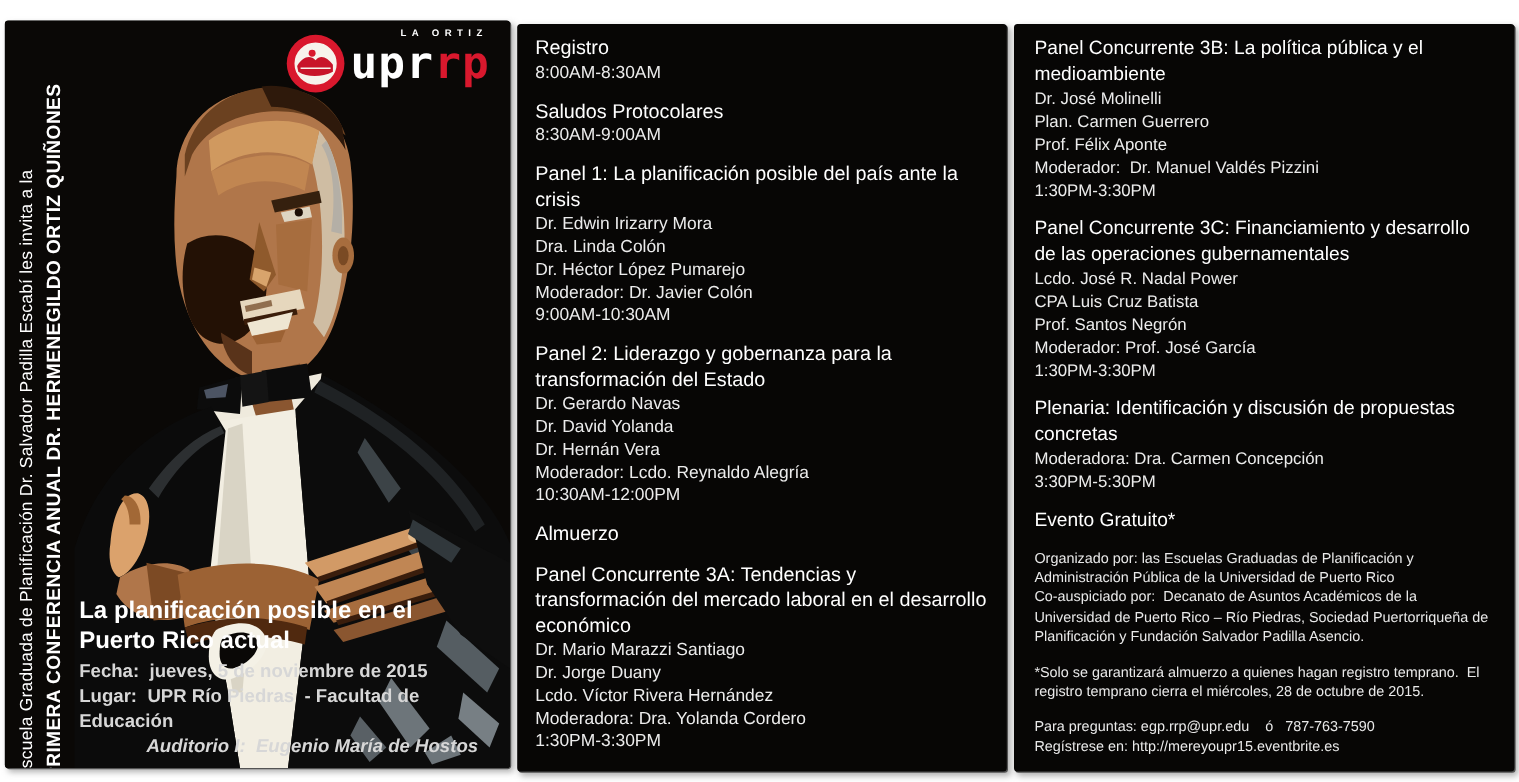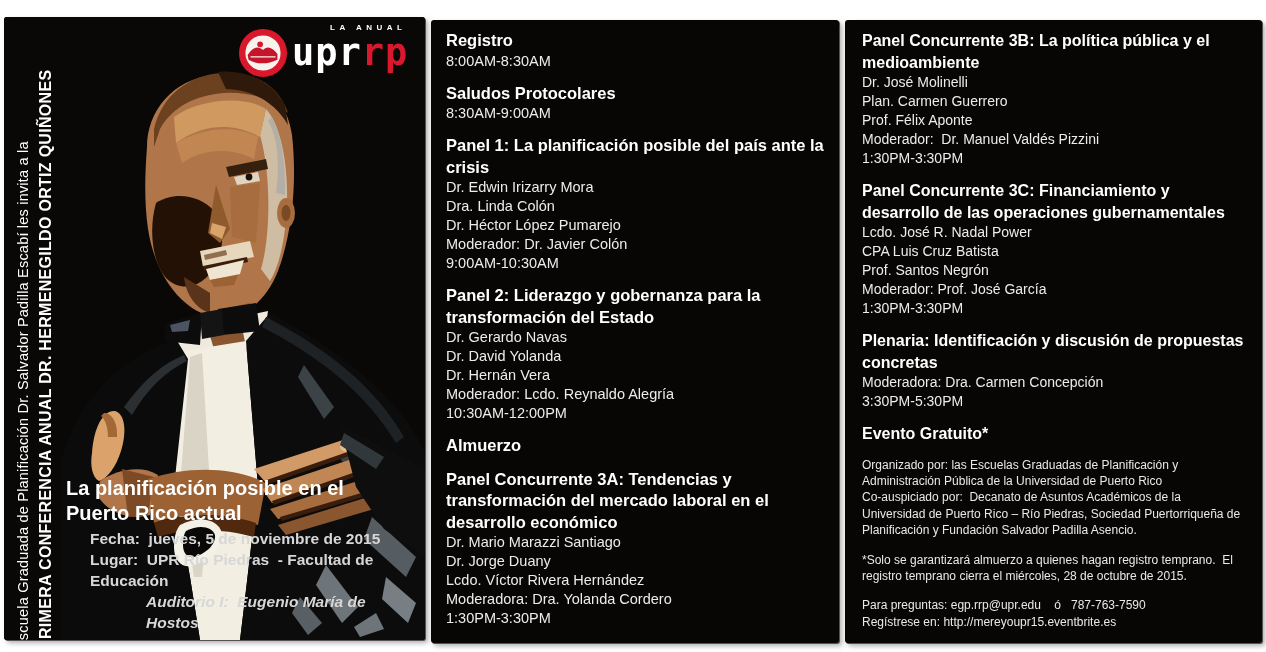--- a/index.html
+++ b/index.html
@@ -40,26 +40,26 @@
   .logo-rp  { color:#d9182d; }
   .logo-iupi {
     position:absolute; right:2px; top:-13px; font-size:8px; letter-spacing:4.5px;
     color:#ffffff; font-weight:bold; white-space:pre;
   }
 
   
   .event-info { position:absolute; left:62px; bottom:7px; width:352px; z-index:4; }
   .event-title { font-size:20px; font-weight:bold; color:#ffffff; line-height:25px; }
   .event-meta { margin-top:2px; }
-  .meta-line { font-size:15.5px; font-weight:bold; color:#d7d7d7; line-height:21px; white-space:pre-wrap;margin-left:24px; }
+  .meta-line { font-size:15.5px; font-weight:bold; color:#d7d7d7; line-height:21px; white-space:pre-wrap; }
   .meta-indent { padding-left:56px;font-style:italic; }
 
   
   .section { margin-bottom:12px; }
-  .sec-title { font-size:16.5px; font-weight:bold; color:#ffffff; line-height:21.5px; }
+  .sec-title { font-size:16.5px; font-weight:normal; color:#ffffff; line-height:21.5px; }
   .sec-line  { font-size:14.5px; color:#ececec; line-height:19px; white-space:pre-wrap; }
   .panel-right .sec-title { font-size:16px; }
   .panel-right .sec-line  { font-size:14px; }
   .note { font-size:12px; color:#e9e9e9; line-height:16.4px; white-space:pre-wrap; }
   .note.gap { margin-top:13px; }
 </style>
 </head>
 <body>
 
 <div class="page">
@@ -154,21 +154,21 @@
         <circle cx="26" cy="26" r="25" fill="#d9182d"></circle>
         <circle cx="26" cy="26" r="19" fill="#f7f3ec"></circle>
         <circle cx="26" cy="26" r="19" fill="none" stroke="#d9182d" stroke-width="1.4"></circle>
         <circle cx="23" cy="17" r="3" fill="#d9182d"></circle>
         <path d="M10 28 C15 20 21 18 26 23 C30 18 36 20 41 27 L41 33 C31 38 19 38 11 33 Z" fill="#c8142a"></path>
         <path d="M13 30 L39 30" stroke="#f7f3ec" stroke-width="1.2"></path>
       </svg>
       <div class="logo-text">
         <span class="logo-upr">upr</span>
           <span class="logo-rp">rp</span>
-        <span class="logo-iupi">LA ANUAL</span>
+        <span class="logo-iupi">LA ORTIZ</span>
       </div>
     </div>
 
     <div class="event-info">
       <div class="event-title">
         <div>La planificación posible en el</div>
         <div>Puerto Rico actual</div>
       </div>
       <div class="event-meta">
           <div class="meta-line">Fecha:  jueves, 5 de noviembre de 2015</div>

